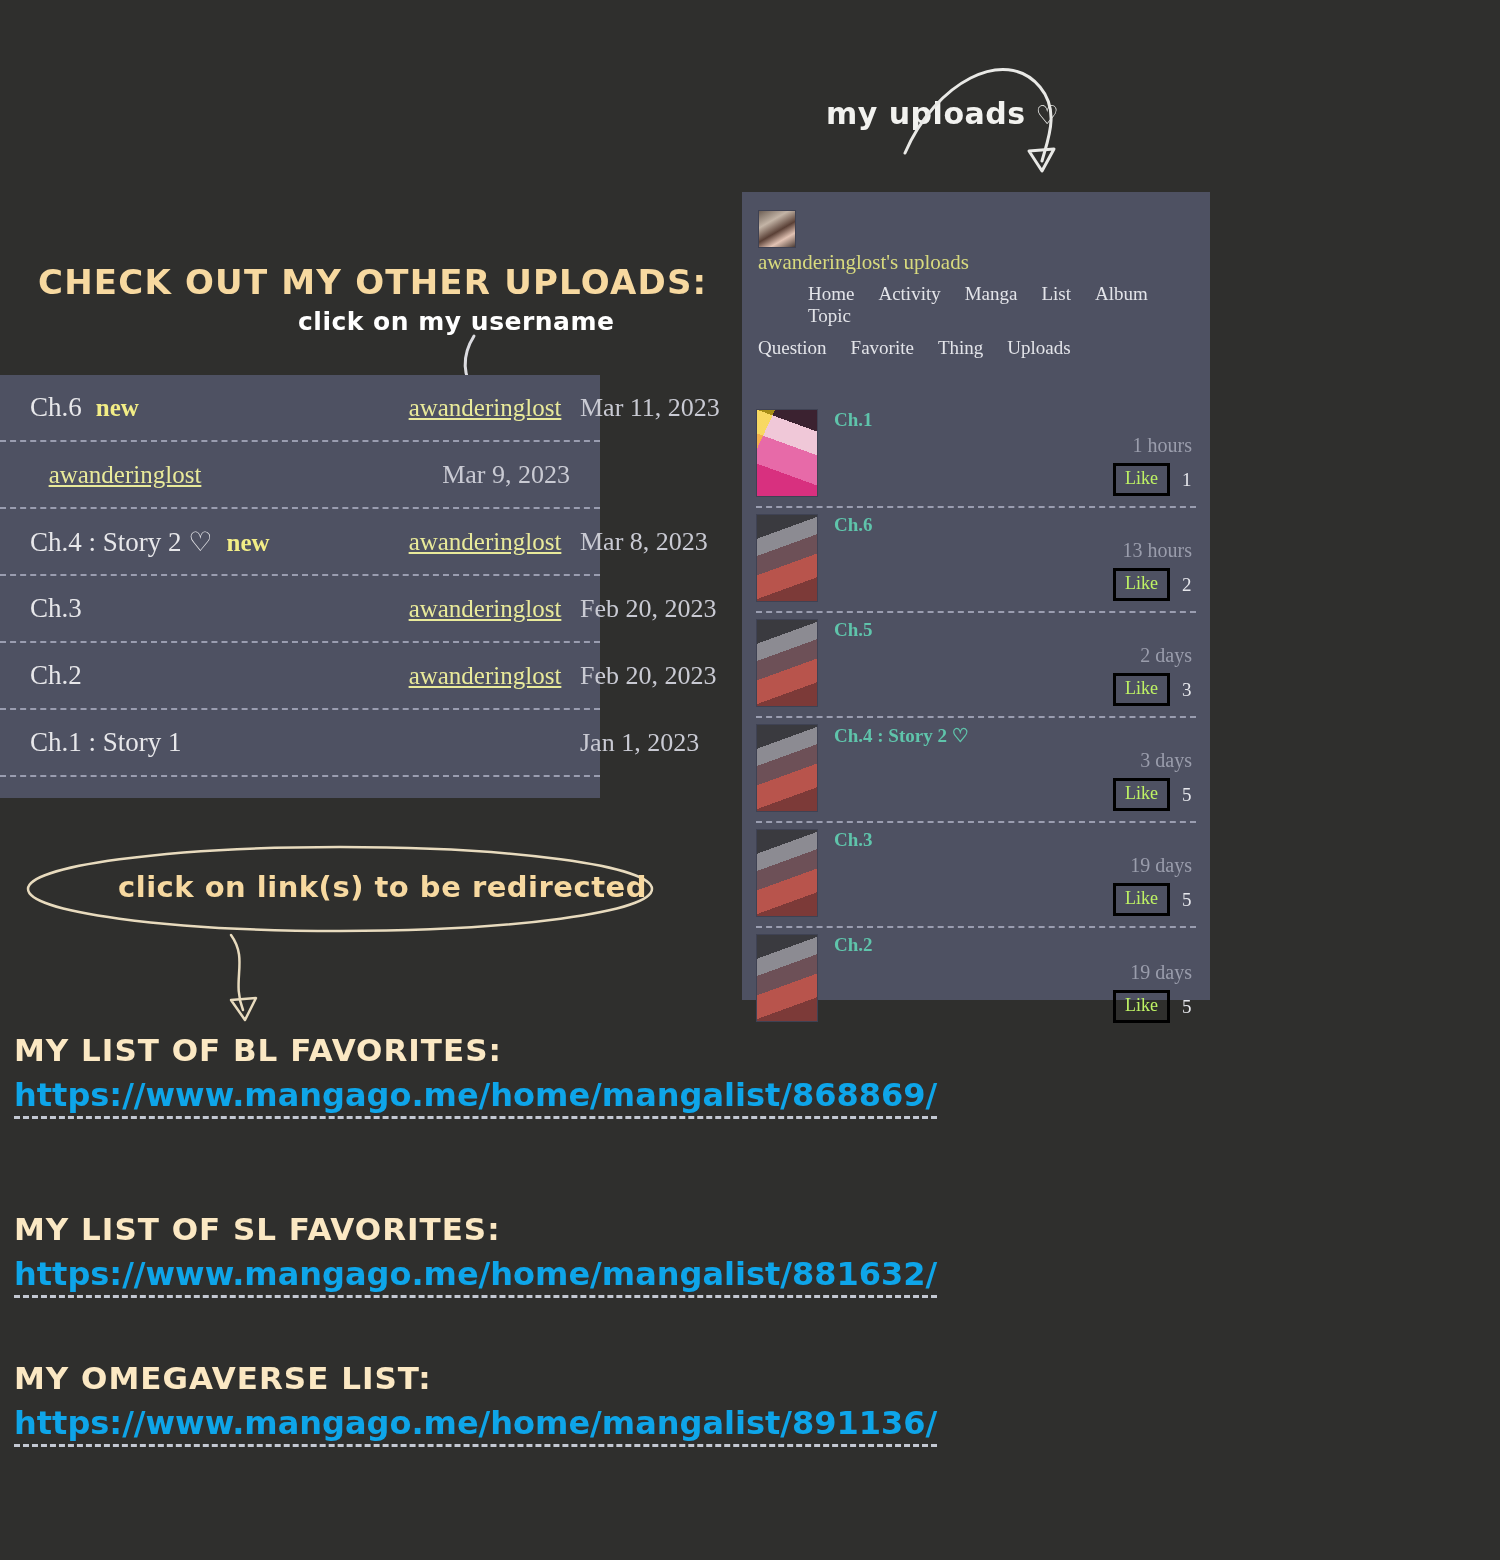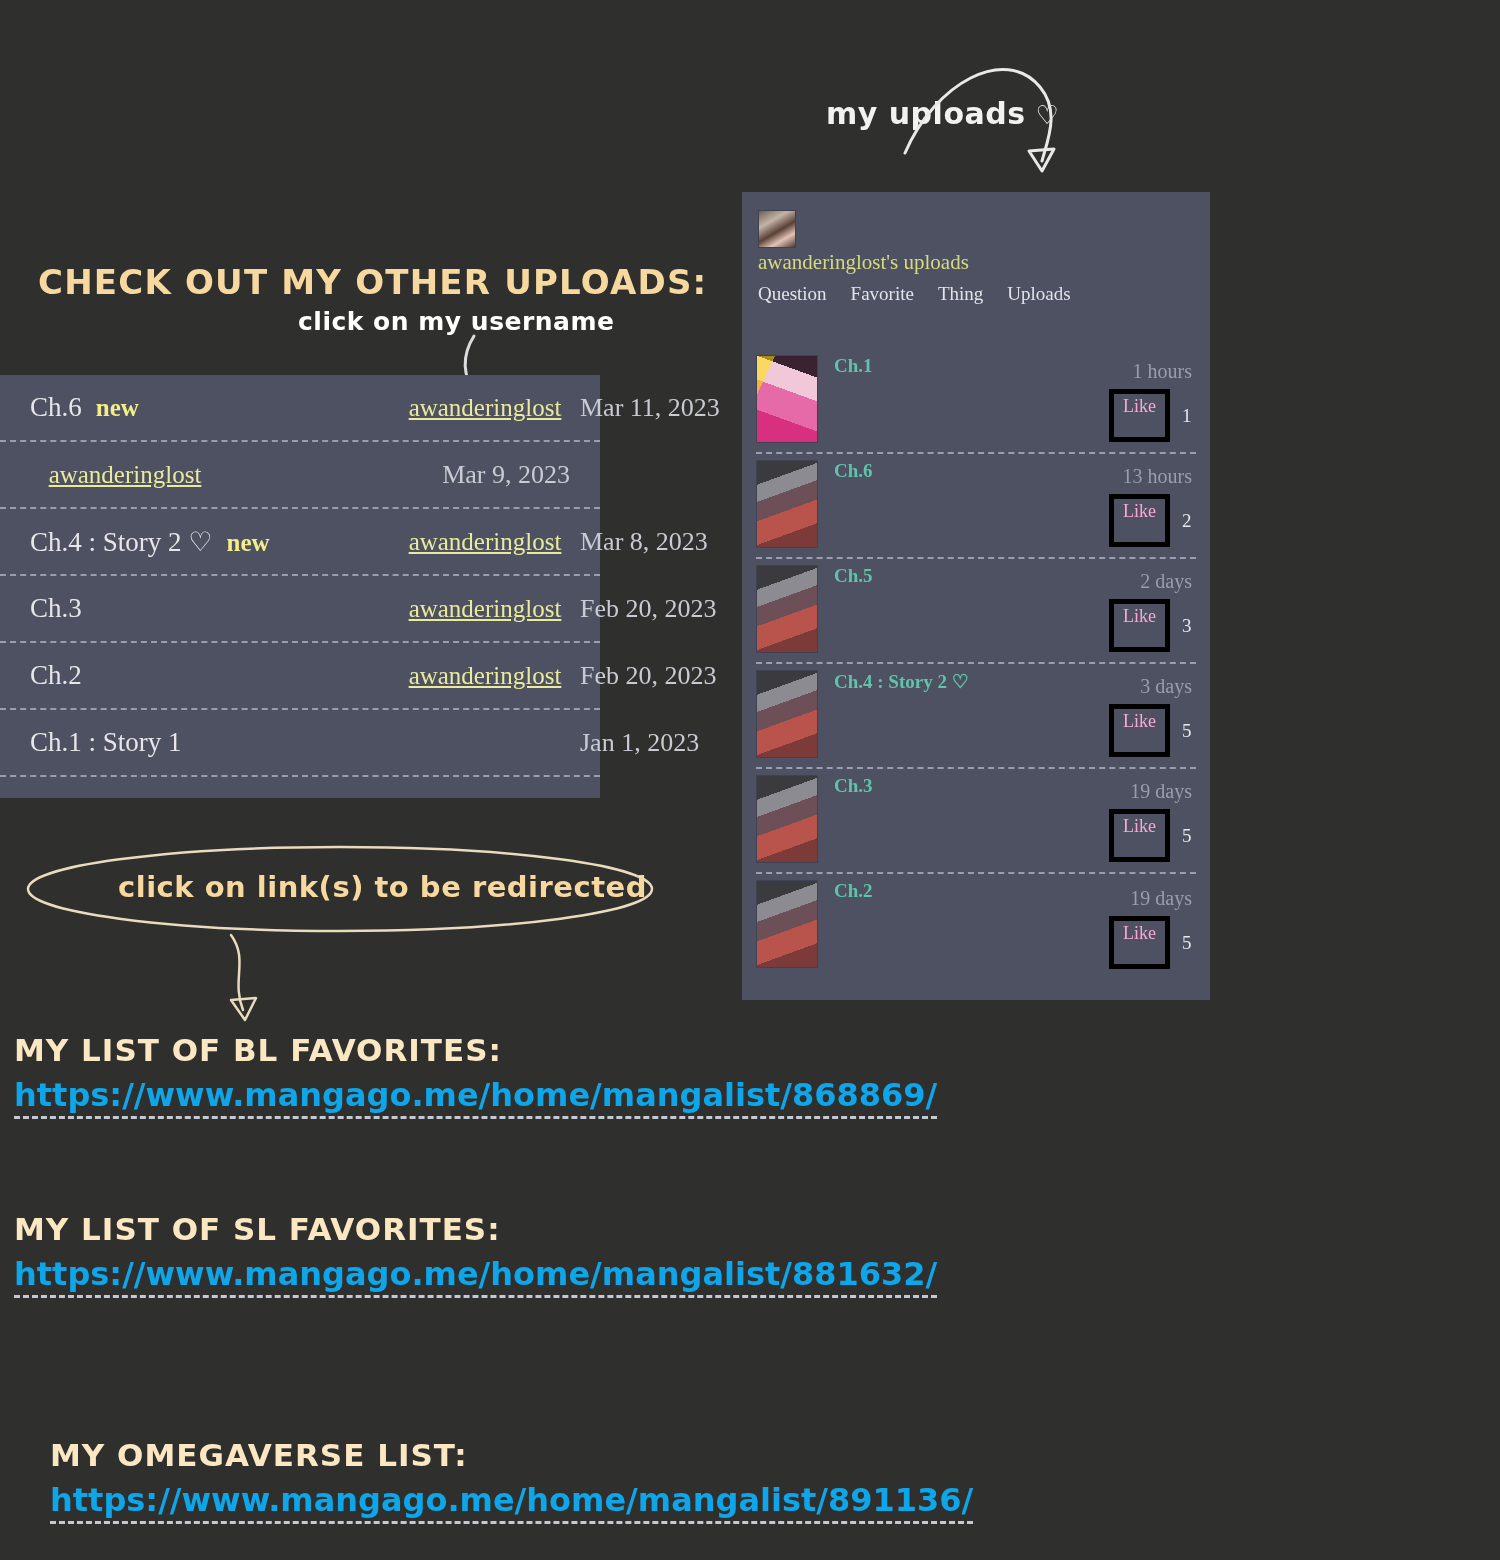--- a/index.html
+++ b/index.html
@@ -123,21 +123,21 @@
     border-bottom: 3px dashed #c3c8d2;
     display: inline-block;
     padding-bottom: 2px;
     cursor: pointer;
     font-family: "DejaVu Sans", sans-serif;
     font-weight: bold;
     text-align: right;
   }
   #link-bl { top: 1032px; }
   #link-sl { top: 1211px; }
-  #link-om { top: 1437px; margin-left: 36px; }
+  #link-om { top: 1360px; }
 
   
   #uploads-panel {
     left: 742px; top: 192px;
     width: 468px; height: 808px;
     background: #4e5162;
     font-family: "Liberation Serif", serif;
   }
   #uploads-head {
     padding: 18px 16px 0 16px;
@@ -200,24 +200,24 @@
     text-align: right;
   }
   .up-time {
     color: #9a9dac;
     font-size: 20px;
     margin-bottom: 6px;
     white-space: nowrap;
   }
   .like-wrap { display: flex; align-items: center; justify-content: flex-end; }
   .like-btn {
-    border: 5px solid #000000;
-    color: #f9a8d4;
+    border: 3px solid #000000;
+    color: #bef264;
     font-size: 18px;
-    padding: 2px 9px 19px 9px;
+    padding: 2px 9px 3px 9px;
     cursor: pointer;
     line-height: 1.2;
   }
   .like-count {
     color: #e6e7ec;
     font-size: 19px;
     margin-left: 12px;
     min-width: 10px;
     text-align: left;
   }
@@ -317,20 +317,28 @@
   <div class="link-url">https://www.mangago.me/home/mangalist/891136/</div>
 </div>
 
 <div class="layer" id="uploads-panel">
 
   <div id="uploads-head">
     <div class="head-row">
       <div id="avatar"></div>
       <div id="uploads-title">awanderinglost's uploads</div>
     </div>
+    <div class="nav-row" id="nav-line1">
+      <span class="nav-link">Home</span>
+      <span class="nav-link">Activity</span>
+      <span class="nav-link">Manga</span>
+      <span class="nav-link">List</span>
+      <span class="nav-link">Album</span>
+      <span class="nav-link">Topic</span>
+    </div>
     <div class="nav-row" id="nav-line2">
       <span class="nav-link">Question</span>
       <span class="nav-link">Favorite</span>
       <span class="nav-link">Thing</span>
       <span class="nav-link">Uploads</span>
     </div>
   </div>
 
   <div id="uploads-list">
 

